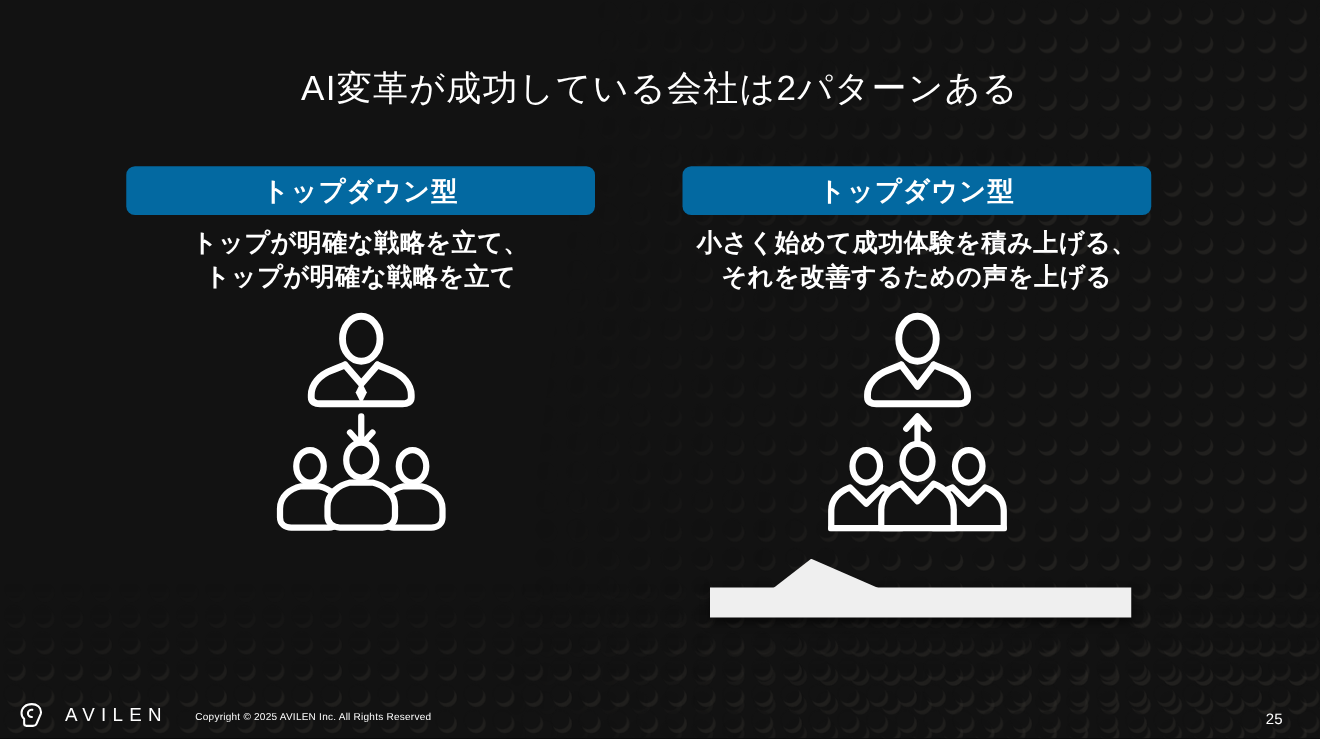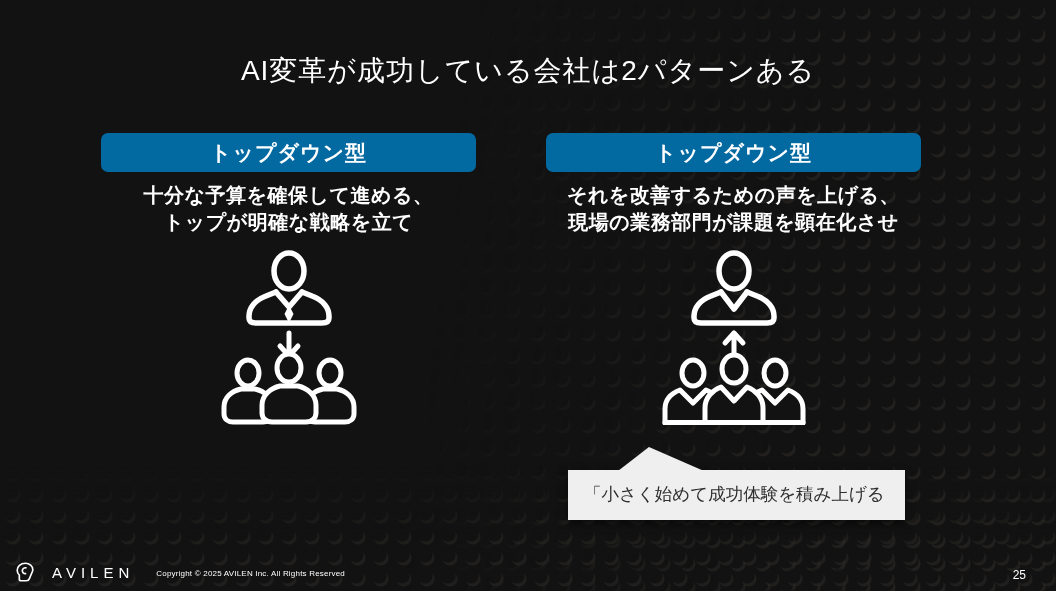--- a/index.html
+++ b/index.html
@@ -139,21 +139,21 @@
   <div class="texture texture-right"></div>
   <div class="texture texture-bottom"></div>
 
   <h1 class="title">AI変革が成功している会社は2パターンある</h1>
 
   <section class="column column-left">
     <div class="col-header">
       <span>トップダウン型</span>
     </div>
     <p class="col-desc">
-      <span>十分な予算を確保して進める、</span><br>
+      <span>トップが明確な戦略を立て、</span><br>
       <span>トップが明確な戦略を立て</span>
     </p>
     <svg class="org-icon" width="150" height="178" viewBox="0 0 150 178">
 
       <ellipse cx="75" cy="24" rx="15" ry="18" fill="none" stroke="#fff" stroke-width="5.5"></ellipse>
 
       <path d="M62,45 L52,49 C41,53 35,61 35,69 L35,71 C35,74.5 38,76 42,76 L108,76 C112,76 115,74.5 115,71 L115,69 C115,61 109,53 98,49 L88,45" fill="none" stroke="#fff" stroke-width="5.5" stroke-linejoin="round" stroke-linecap="round"></path>
       <path d="M62,45 L75,60 L88,45" fill="none" stroke="#fff" stroke-width="5.5" stroke-linejoin="round" stroke-linecap="round"></path>
 
       <path d="M75,58 L70.5,67 L75,76 L79.5,67 Z" fill="#fff"></path>
@@ -172,22 +172,22 @@
         <path d="M48,166 L48,158 C48,148 57,141 66,139 L84,139 C93,141 102,148 102,158 L102,166 C102,171 98,175 92,175 L58,175 C52,175 48,171 48,166 Z"></path>
       </g>
     </svg>
   </section>
 
   <section class="column column-right">
     <div class="col-header">
       <span>トップダウン型</span>
     </div>
     <p class="col-desc">
-      <span>それを改善するための声を上げる、</span><br>
-      <span>現場の業務部門が課題を顕在化させ</span>
+      <span>小さく始めて成功体験を積み上げる、</span><br>
+      <span>それを改善するための声を上げる</span>
     </p>
     <svg class="org-icon" width="150" height="178" viewBox="0 0 150 178">
 
       <ellipse cx="75" cy="24" rx="15" ry="18" fill="none" stroke="#fff" stroke-width="5.5"></ellipse>
 
       <path d="M62,45 L52,49 C41,53 35,61 35,69 L35,71 C35,74.5 38,76 42,76 L108,76 C112,76 115,74.5 115,71 L115,69 C115,61 109,53 98,49 L88,45" fill="none" stroke="#fff" stroke-width="5.5" stroke-linejoin="round" stroke-linecap="round"></path>
       <path d="M62,45 L75,62 L88,45" fill="none" stroke="#fff" stroke-width="5.5" stroke-linejoin="round" stroke-linecap="round"></path>
 
       <path d="M75,109 L75,89 M66,96 L75,86 L84,96" fill="none" stroke="#fff" stroke-width="5" stroke-linecap="round" stroke-linejoin="round"></path>
 
@@ -202,21 +202,20 @@
         <path d="M88,176 L88,162 C88,152 95,146 103,143 L116,156 L129,143 C137,146 144,152 144,162 L144,176 Z"></path>
         <path d="M46,176 L46,161 C46,150 54,143 62,140 L75,154 L88,140 C96,143 104,150 104,161 L104,176 Z"></path>
       </g>
 
       <path d="M6,175.5 L144,175.5" stroke="#fff" stroke-width="5" stroke-linecap="round"></path>
     </svg>
   </section>
 
   <div class="callout">
     <div class="callout-tail"></div>
-    <div class="callout-line">「小さく始めて成功体験を積み上げる</div>
   </div>
 
   <div class="footer-left">
     <svg class="logo-icon" width="22" height="22" viewBox="0 0 24 24">
       <path d="M12.5,2.5 C7,2.5 3.5,6 3.5,10.2 C3.5,12.4 4.4,14.2 5.8,15.4 L5.8,19.5 C5.8,20.6 6.7,21.5 7.8,21.5 L13.5,21.5 C15,21.5 16.3,20.6 16.8,19.2 L20.2,11.2 C20.4,10.6 20.5,10 20.5,9.3 C20.5,5.3 16.9,2.5 12.5,2.5 Z" fill="none" stroke="#fff" stroke-width="1.8" stroke-linejoin="round"></path>
       <path d="M13,7.5 a3.2,3.2 0 1 0 -0.4,6.3" fill="none" stroke="#fff" stroke-width="1.8" stroke-linecap="round"></path>
     </svg>
     <span class="logo-text">AVILEN</span>
     <span class="copyright">Copyright © 2025 AVILEN Inc. All Rights Reserved</span>
   </div>

